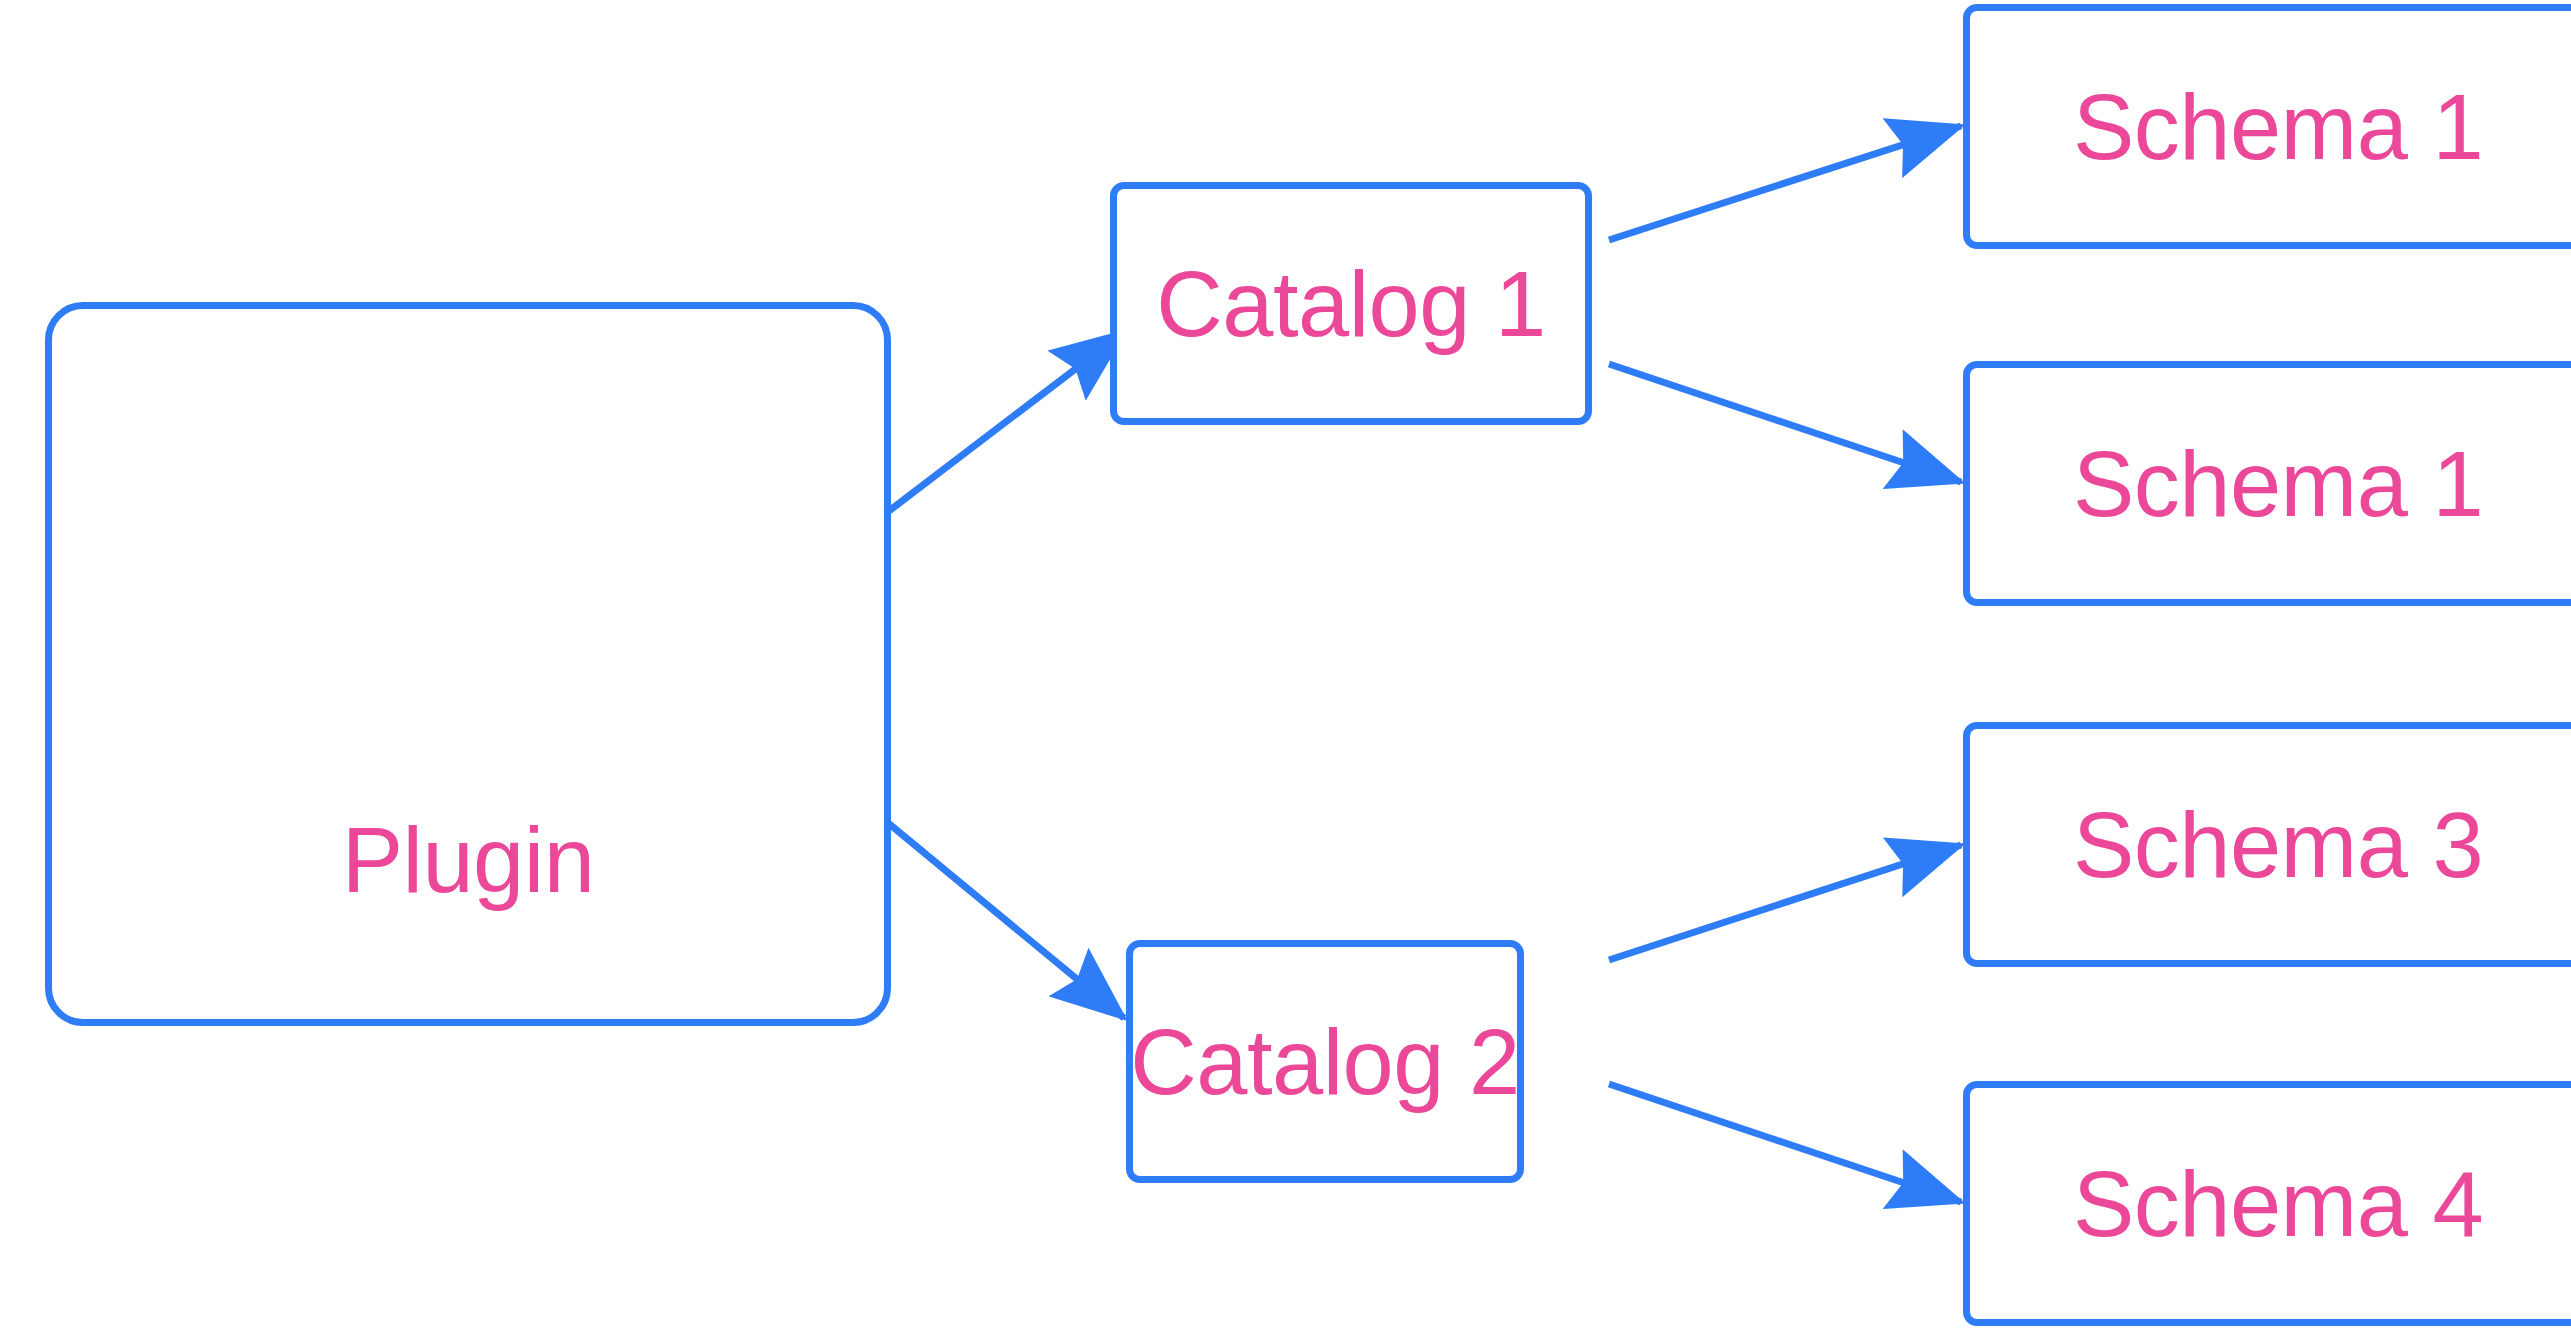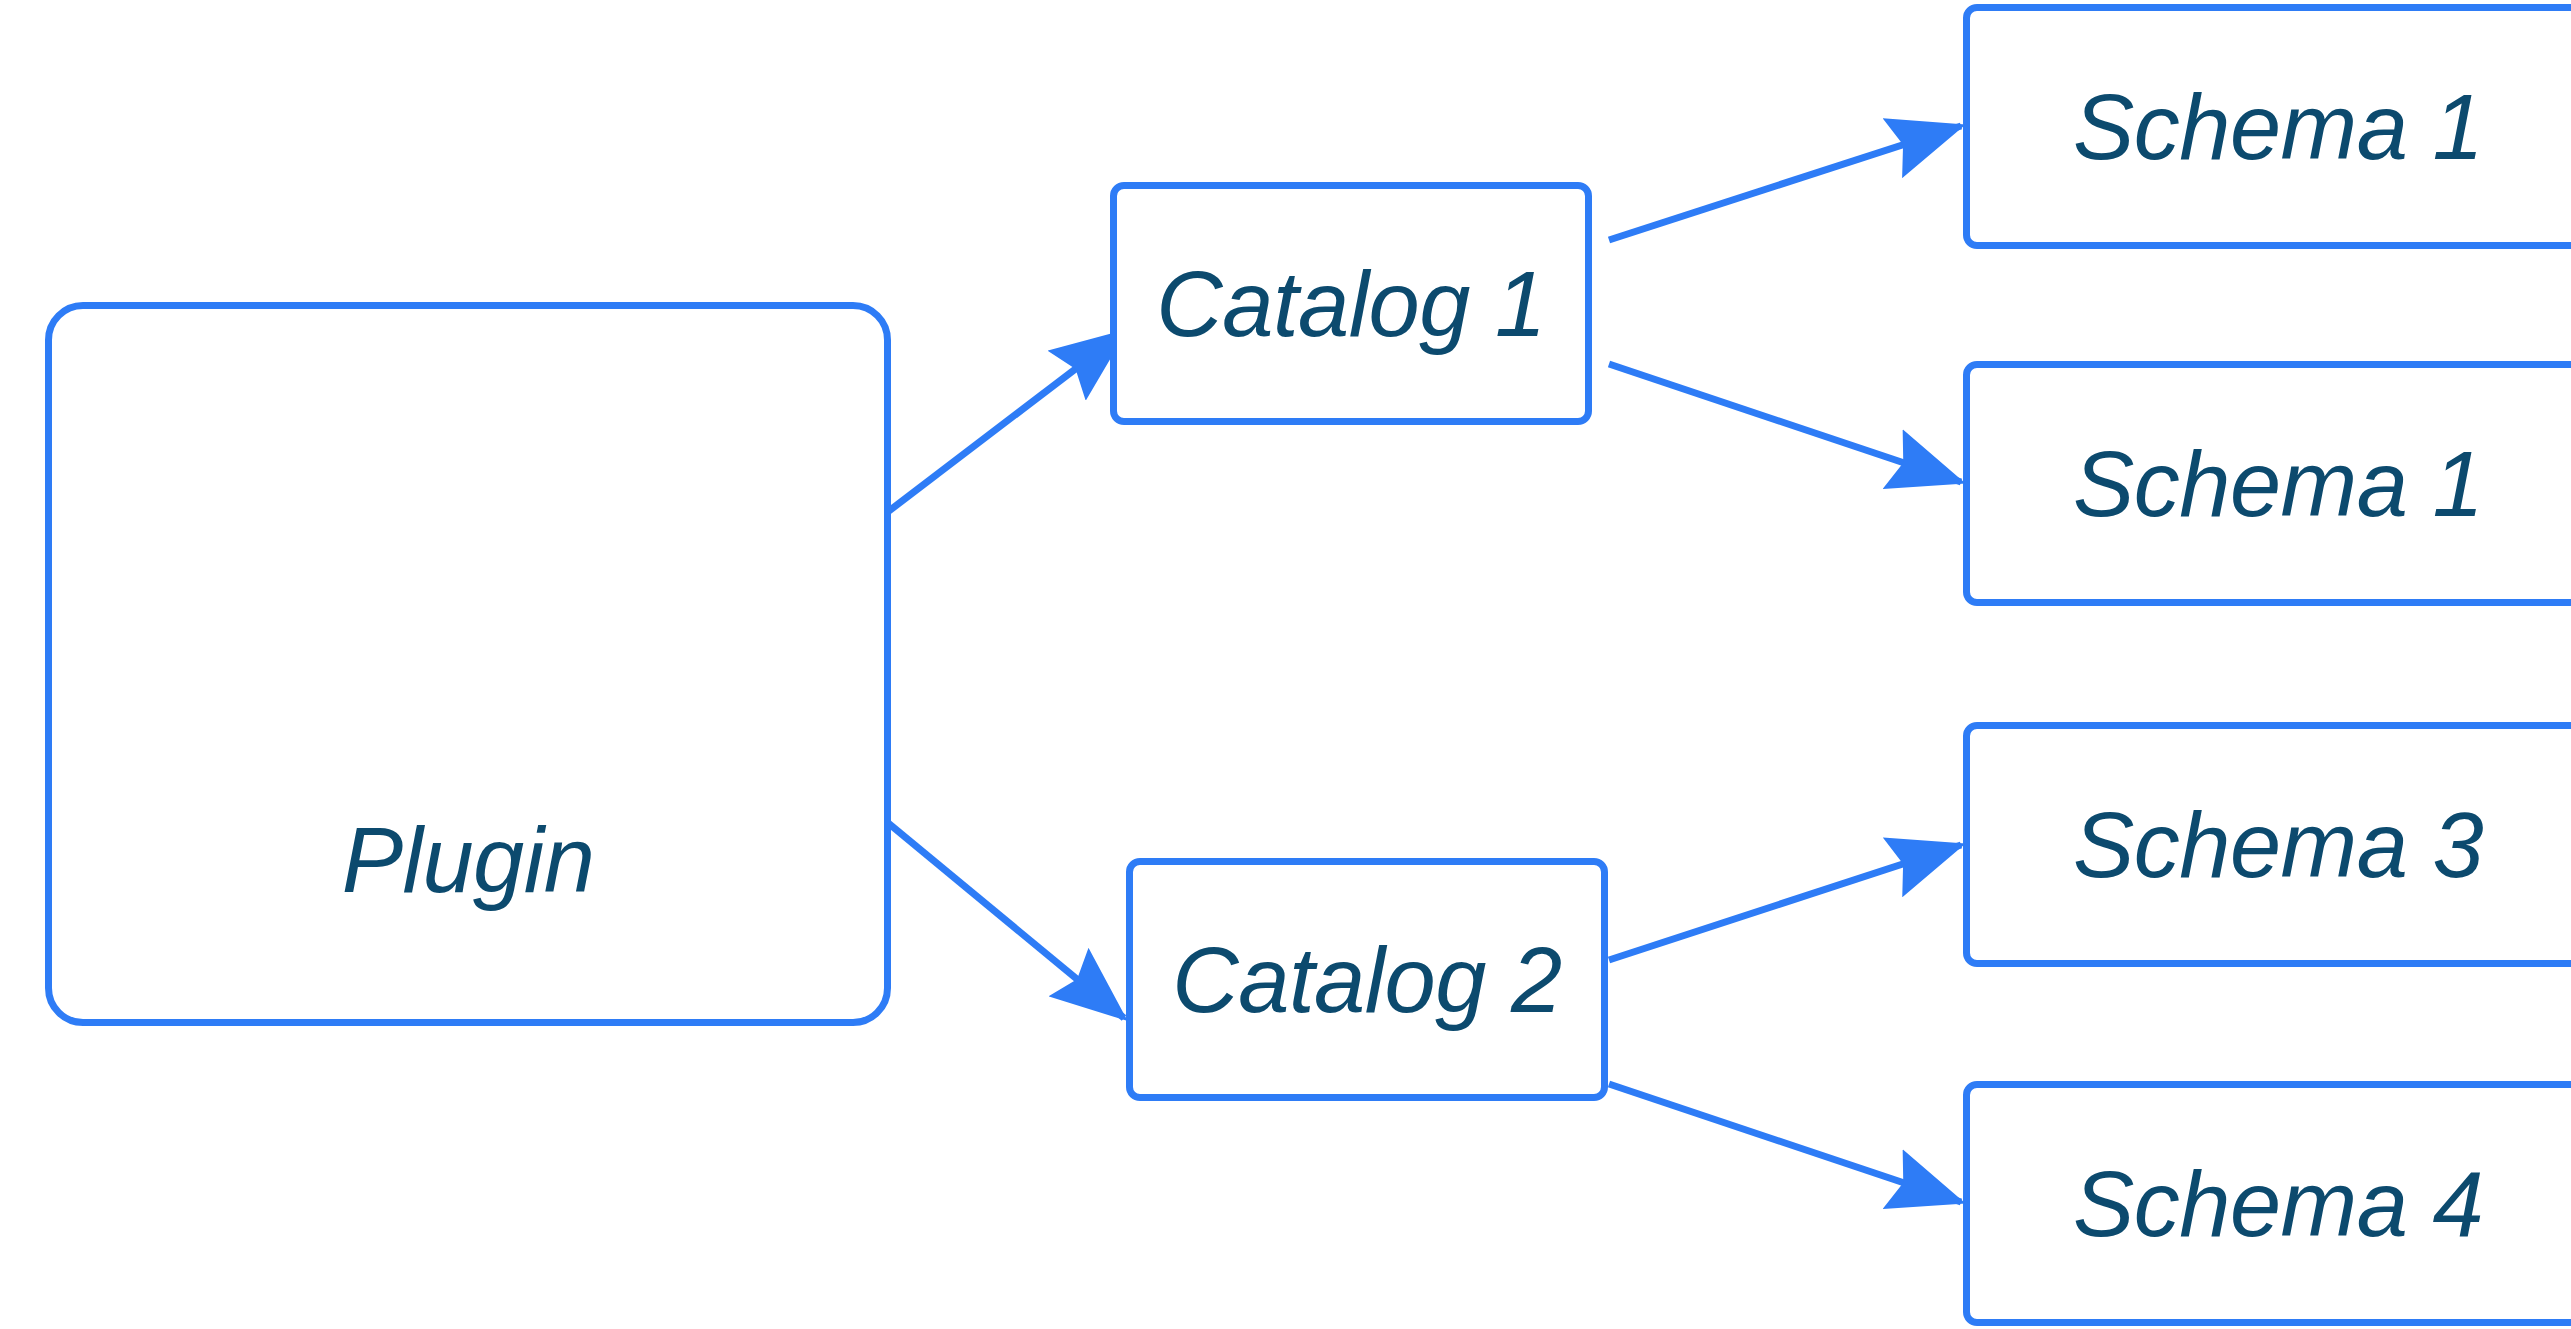--- a/index.html
+++ b/index.html
@@ -31,27 +31,26 @@
     position: absolute;
     box-sizing: border-box;
     background: #ffffff;
     border: 7px solid #2e7cf6;
     border-radius: 14px;
     display: flex;
     align-items: center;
     justify-content: center;
   }
   .node-label {
-    color: #0c4a6e;
+    color: #ec4899;
     font-size: 92px;
     font-weight: 400;
     line-height: 1;
     letter-spacing: -0.5px;
     white-space: nowrap;
-    font-style: italic;
   }
   
   #node-plugin {
     left: 45px;
     top: 302px;
     width: 846px;
     height: 724px;
     border-radius: 38px;
     display: block;
     z-index: 1;
@@ -75,22 +74,22 @@
   
   #node-catalog1 {
     left: 1110px;
     top: 182px;
     width: 482px;
     height: 243px;
     z-index: 3;
   }
   #node-catalog2 {
     left: 1126px;
-    top: 858px;
-    width: 482px;
+    top: 940px;
+    width: 398px;
     height: 243px;
     z-index: 3;
   }
   
   .node-schema {
     left: 1963px;
     width: 630px;
     height: 245px;
     z-index: 3;
   }

